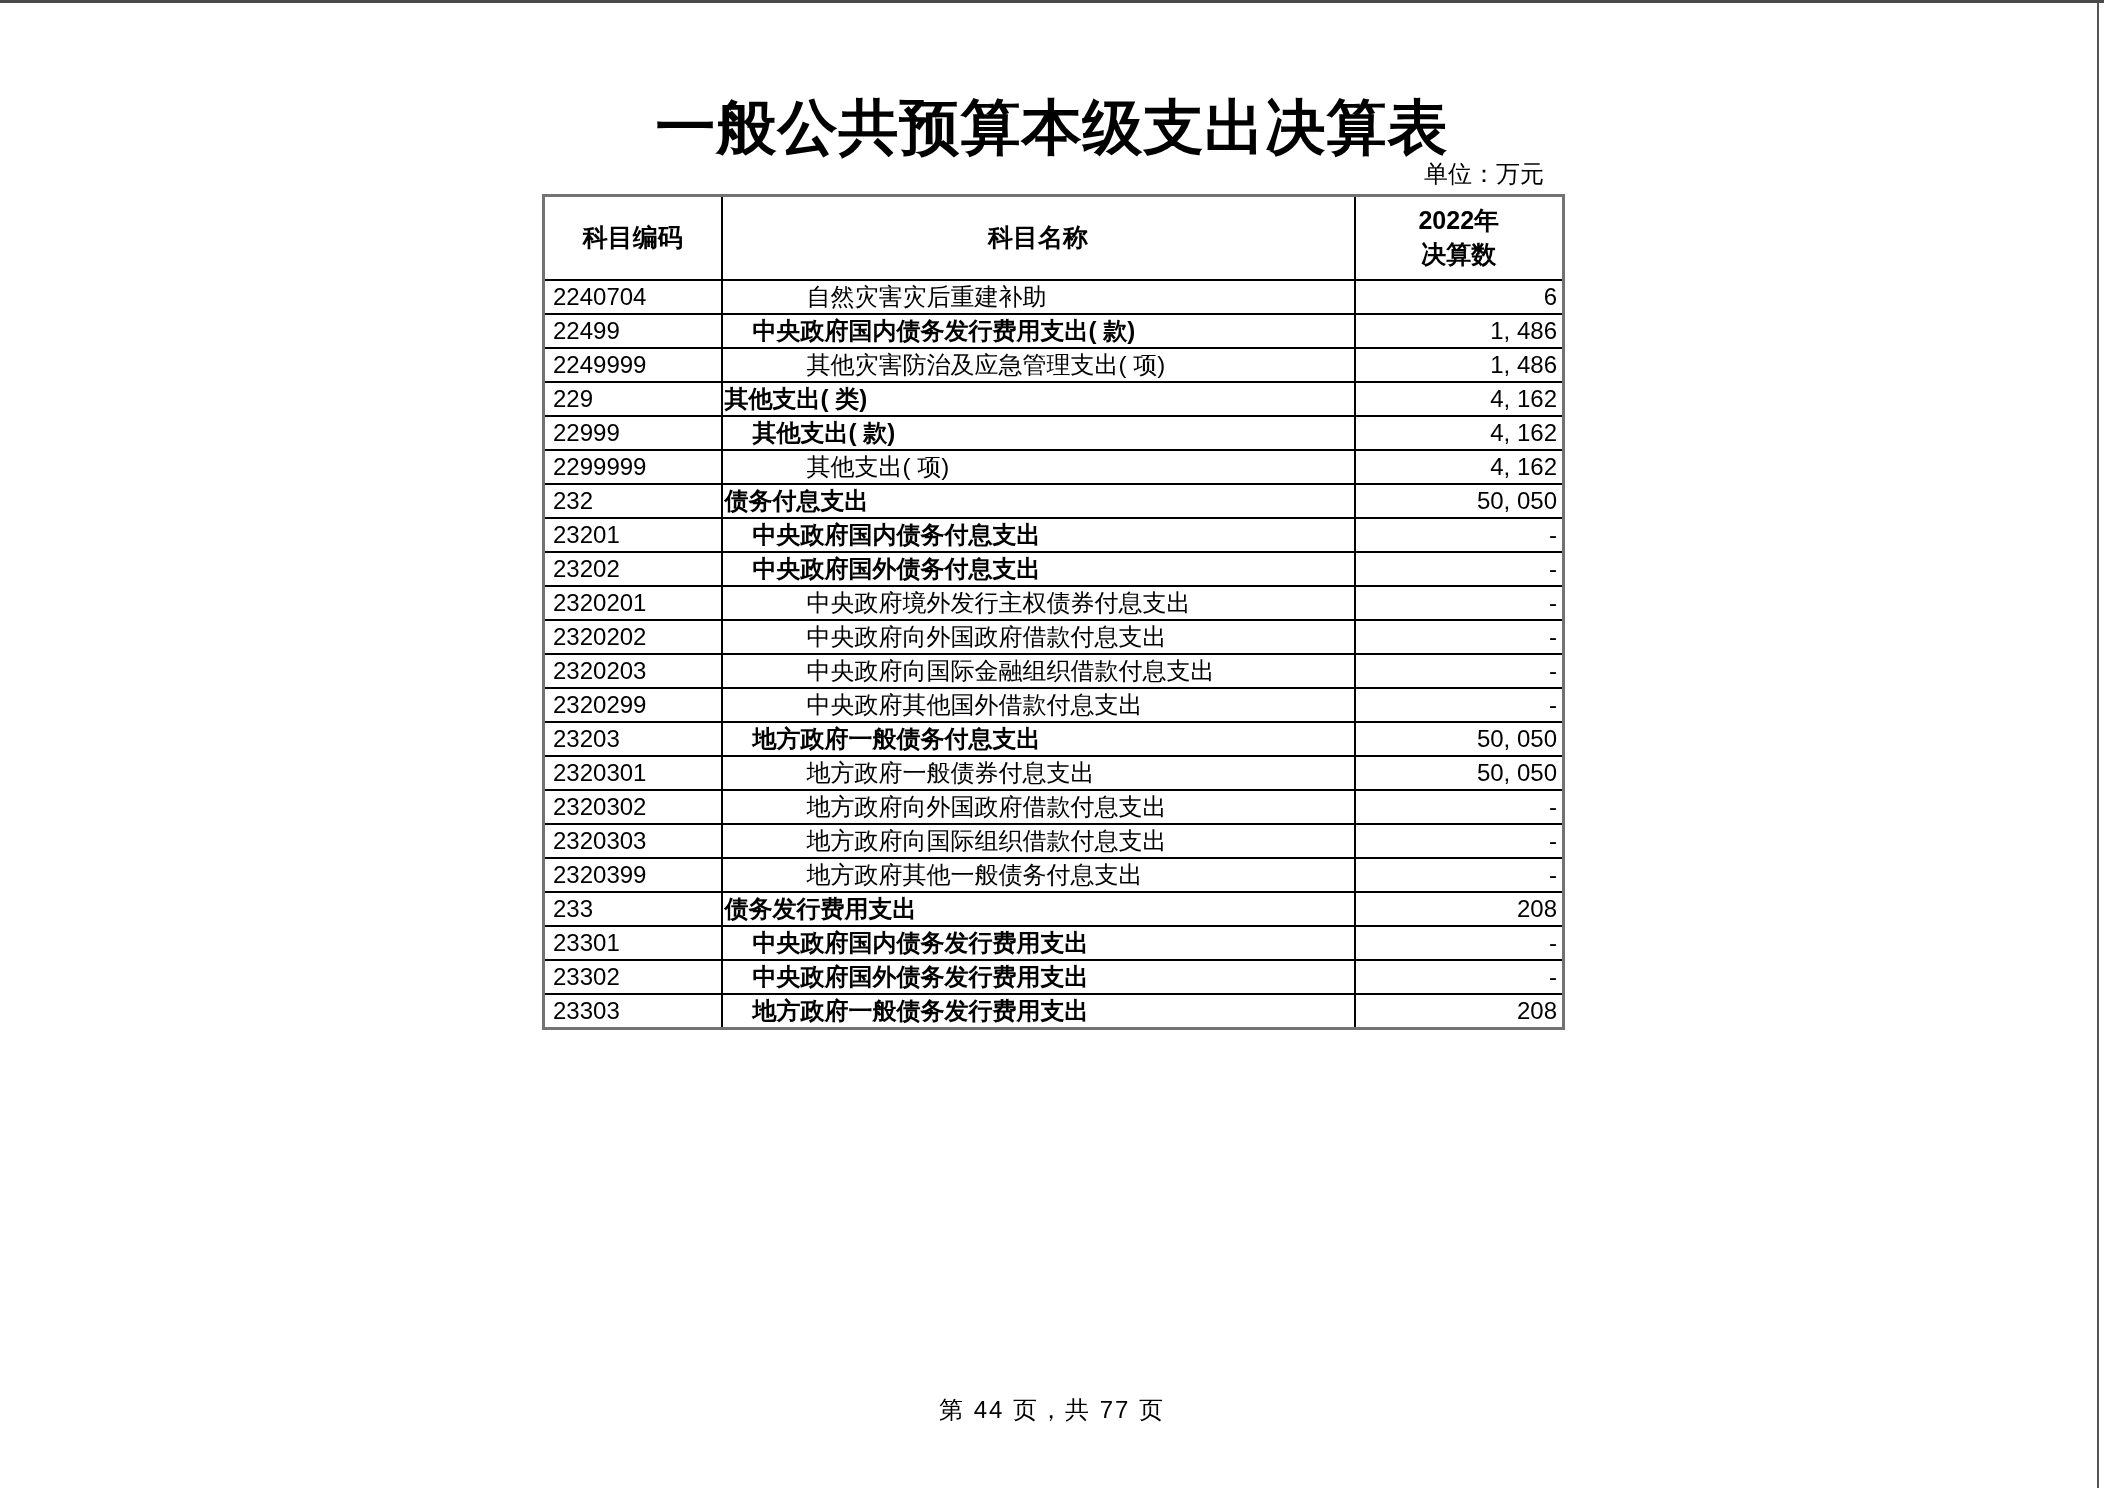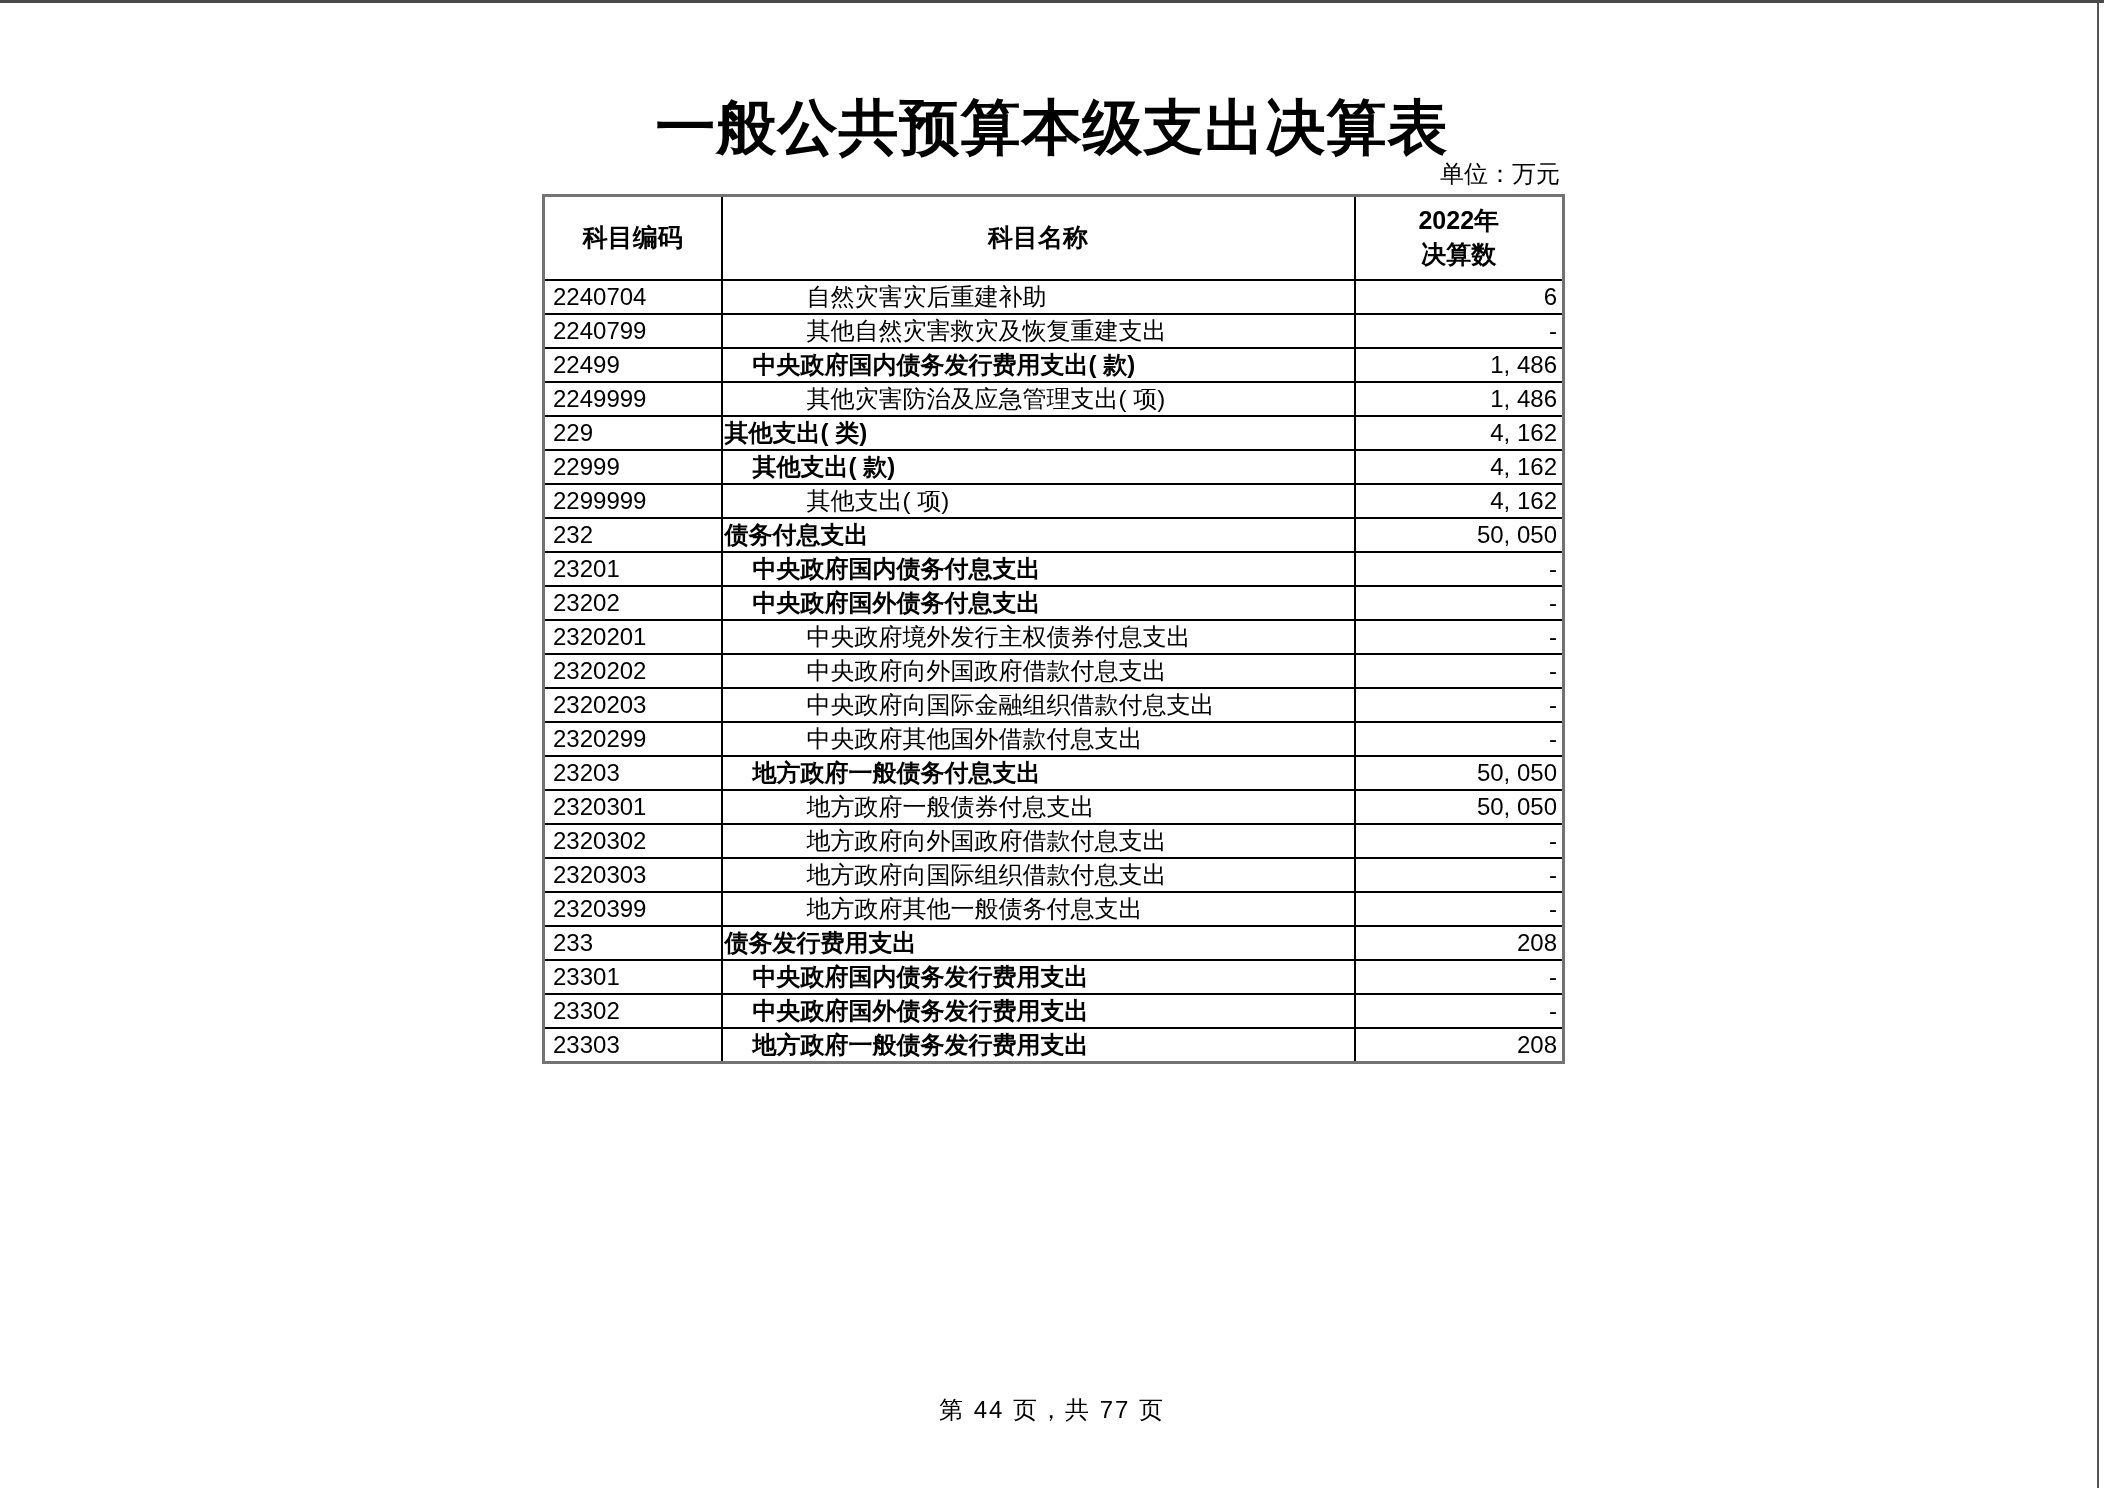--- a/index.html
+++ b/index.html
@@ -31,21 +31,21 @@
     top: 88px; left: 0;
     width: 100%;
     text-align: center;
     font-size: 60px;
     font-weight: bold;
     letter-spacing: 1px;
     white-space: nowrap;
   }
   .unit-label {
     position: absolute;
-    top: 158px; right: 2px;
+    top: 158px; right: 18px;
     font-size: 24px;
     white-space: nowrap;
   }
   table.budget {
     position: absolute;
     top: 194px; left: 0;
     width: 1020px;
     border-collapse: collapse;
     table-layout: fixed;
   }
@@ -114,25 +114,20 @@
       </tr>
     </thead>
     <tbody>
 
     <tr>
         <td class="code-cell">2240704</td>
         <td class="name-cell lv3">自然灾害灾后重建补助</td>
         <td class="value-cell">6</td>
       </tr>
         <tr>
-        <td class="code-cell">2240799</td>
-        <td class="name-cell lv3">其他自然灾害救灾及恢复重建支出</td>
-        <td class="value-cell">-</td>
-      </tr>
-        <tr>
         <td class="code-cell">22499</td>
         <td class="name-cell lv2 bold">中央政府国内债务发行费用支出( 款)</td>
         <td class="value-cell">1, 486</td>
       </tr>
         <tr>
         <td class="code-cell">2249999</td>
         <td class="name-cell lv3">其他灾害防治及应急管理支出( 项)</td>
         <td class="value-cell">1, 486</td>
       </tr>
         <tr>

